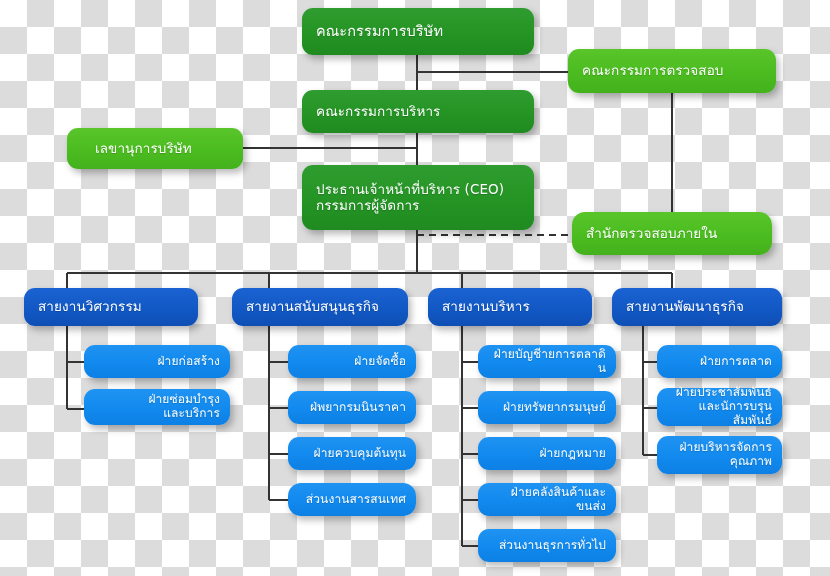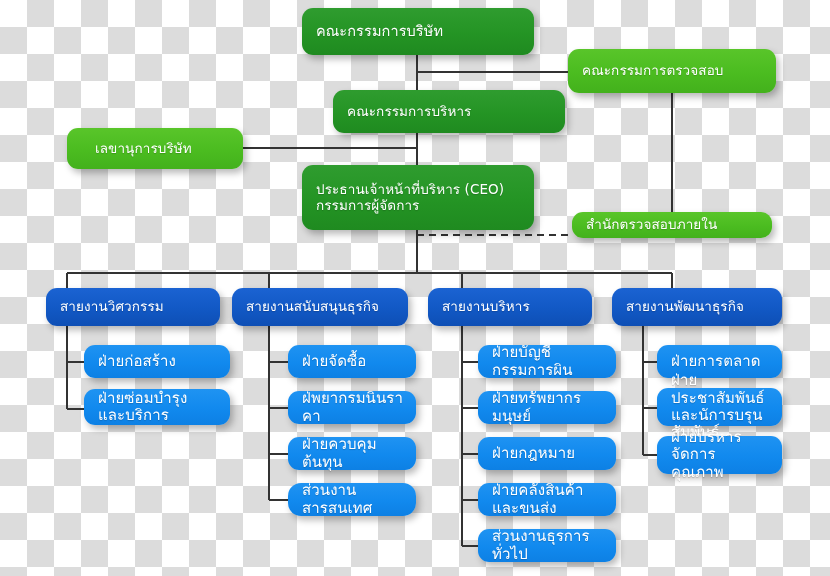--- a/index.html
+++ b/index.html
@@ -72,21 +72,21 @@
   .blue-light {
     background: linear-gradient(180deg, #1f93f2 0%, #1189ee 55%, #0d80e4 100%);
   }
 
   .center { justify-content: center; text-align: left; }
   .left   { justify-content: flex-start; text-align: left; }
 
   .fs-top   { font-size: 14.5px; }
   .fs-mid   { font-size: 13.5px; }
   .fs-div   { font-size: 13.5px; }
-  .fs-dept  { font-size: 15px; }
+  .fs-dept  { font-size: 12px; text-align: right; }
 
   .pad-c { padding: 0 14px; }
   .pad-l { padding: 0 10px 0 14px; }
 </style>
 </head>
 <body>
 
 <div id="canvas">
 
   <svg id="wires" viewBox="0 0 830 576" width="830" height="576">
@@ -138,38 +138,38 @@
   </svg>
 
   <div class="node green-dark center pad-c fs-top" style="left:302px; top:8px; width:232px; height:47px;">
     <span class="label">คณะกรรมการบริษัท</span>
   </div>
 
   <div class="node green-bright center pad-c fs-mid" style="left:568px; top:49px; width:208px; height:44px;">
     <span class="label">คณะกรรมการตรวจสอบ</span>
   </div>
 
-  <div class="node green-dark center pad-c fs-mid" style="left:302px; top:90px; width:232px; height:43px;margin-left:31px;">
+  <div class="node green-dark center pad-c fs-mid" style="left:302px; top:90px; width:232px; height:43px;">
     <span class="label">คณะกรรมการบริหาร</span>
   </div>
 
   <div class="node green-bright center pad-c fs-mid" style="left:67px; top:128px; width:176px; height:41px;padding-left:28px;">
     <span class="label">เลขานุการบริษัท</span>
   </div>
 
   <div class="node green-dark center pad-c fs-mid" style="left:302px; top:165px; width:232px; height:65px;">
     <span class="label">ประธานเจ้าหน้าที่บริหาร  (CEO)
 กรรมการผู้จัดการ</span>
   </div>
 
-  <div class="node green-bright center pad-c fs-mid" style="left:572px; top:212px; width:200px; height:26px;">
+  <div class="node green-bright center pad-c fs-mid" style="left:572px; top:212px; width:200px; height:43px;border-radius:13px;">
     <span class="label">สำนักตรวจสอบภายใน</span>
   </div>
 
-  <div class="node blue-deep center pad-c fs-div" style="left:46px; top:288px; width:174px; height:38px;">
+  <div class="node blue-deep center pad-c fs-div" style="left:24px; top:288px; width:174px; height:38px;">
     <span class="label">สายงานวิศวกรรม</span>
   </div>
 
   <div class="node blue-deep center pad-c fs-div" style="left:232px; top:288px; width:176px; height:38px;">
     <span class="label">สายงานสนับสนุนธุรกิจ</span>
   </div>
 
   <div class="node blue-deep center pad-c fs-div" style="left:428px; top:288px; width:164px; height:38px;">
     <span class="label">สายงานบริหาร</span>
   </div>
@@ -193,21 +193,21 @@
     <span class="label">ฝ่พยากรมนินราคา</span>
   </div>
   <div class="node blue-light left pad-l fs-dept" style="left:288px; top:437px; width:128px; height:33px;">
     <span class="label">ฝ่ายควบคุมต้นทุน</span>
   </div>
   <div class="node blue-light left pad-l fs-dept" style="left:288px; top:483px; width:128px; height:33px;border-radius:13px;">
     <span class="label">ส่วนงานสารสนเทศ</span>
   </div>
 
   <div class="node blue-light left pad-l fs-dept" style="left:478px; top:345px; width:138px; height:33px;">
-    <span class="label">ฝ่ายบัญชีกรรมการผิน</span>
+    <span class="label">ฝ่ายบัญชีายการตลาดิน</span>
   </div>
   <div class="node blue-light left pad-l fs-dept" style="left:478px; top:391px; width:138px; height:33px;">
     <span class="label">ฝ่ายทรัพยากรมนุษย์</span>
   </div>
   <div class="node blue-light left pad-l fs-dept" style="left:478px; top:437px; width:138px; height:33px;">
     <span class="label">ฝ่ายกฎหมาย</span>
   </div>
   <div class="node blue-light left pad-l fs-dept" style="left:478px; top:483px; width:138px; height:33px;">
     <span class="label">ฝ่ายคลังสินค้าและขนส่ง</span>
   </div>

